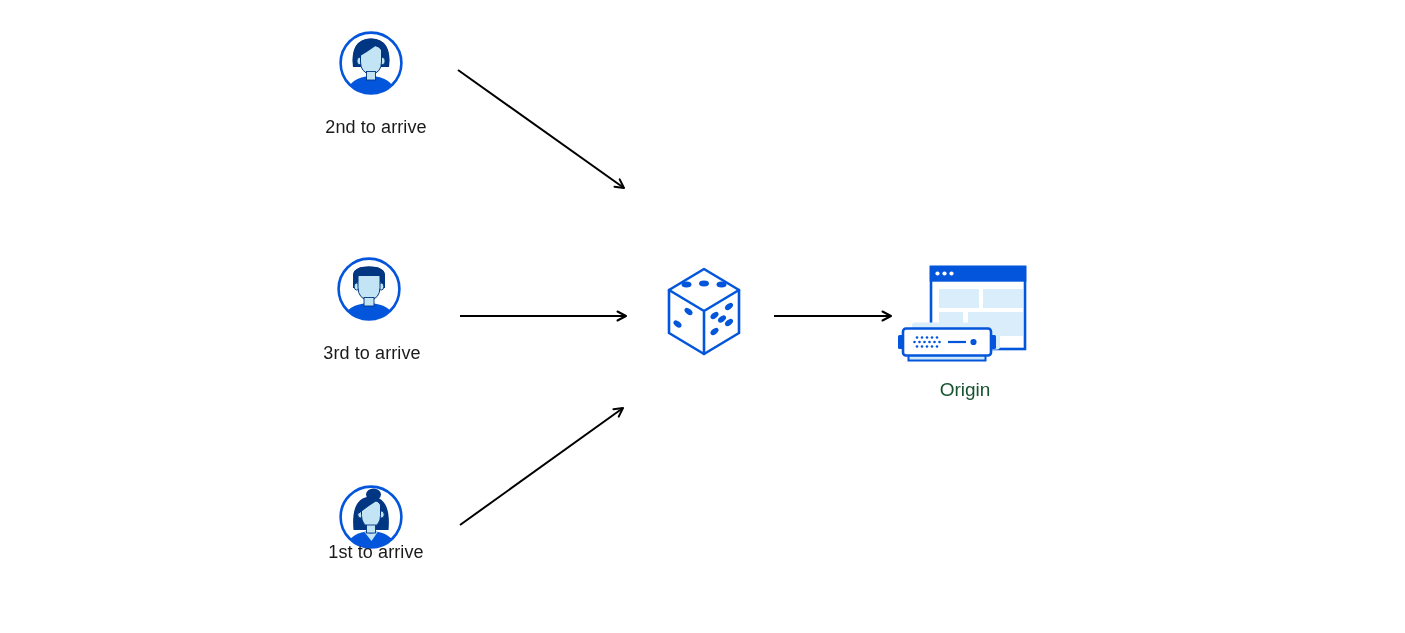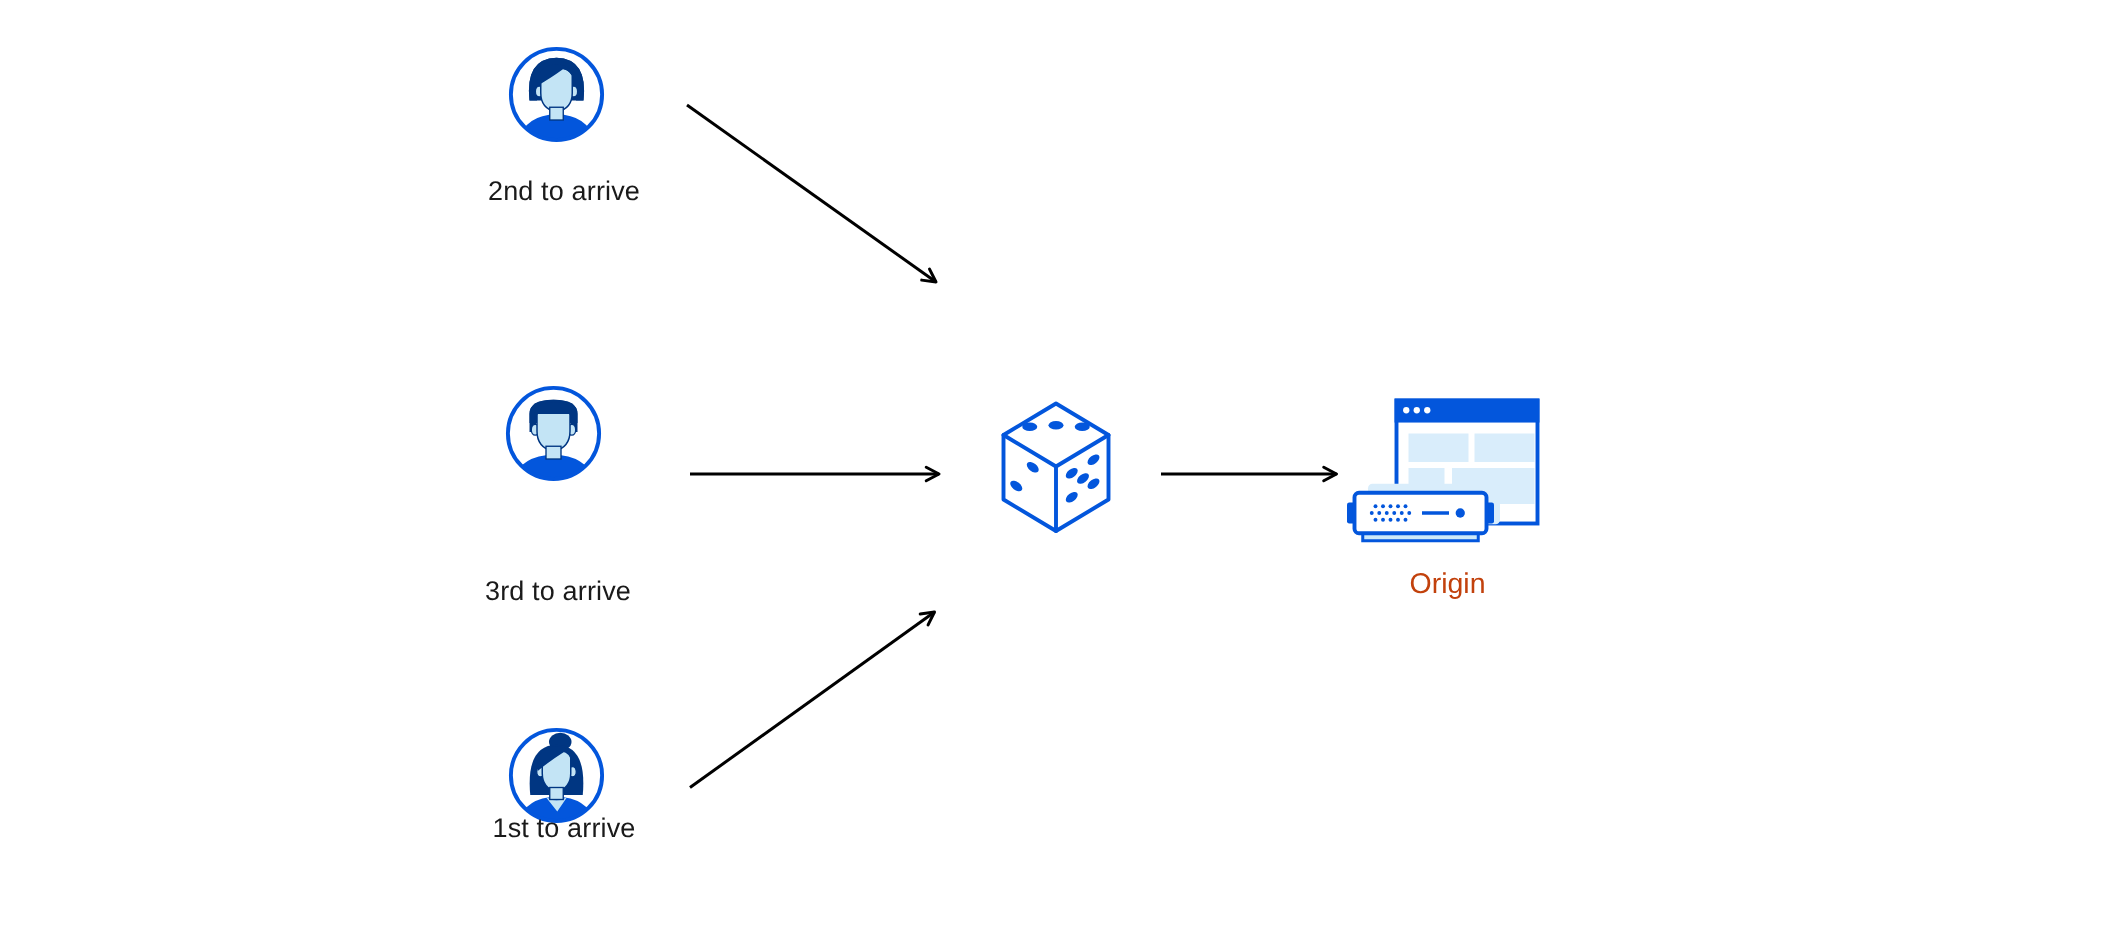--- a/index.html
+++ b/index.html
@@ -21,21 +21,21 @@
     font-size: 18px;
     color: #1a1a1a;
     letter-spacing: 0.1px;
     line-height: 1.2;
   }
   .origin-label {
     position: absolute;
     width: 140px;
     text-align: center;
     font-size: 19px;
-    color: #c2410c;
+    color: #14532d;
     line-height: 1.2;
   }
   svg { display: block; }
   .arrow-layer {
     position: absolute;
     left: 0; top: 0;
     width: 1405px; height: 633px;
     pointer-events: none;
   }
 </style>
@@ -93,21 +93,21 @@
         <ellipse cx="20.8" cy="30.5" rx="2.6" ry="3.6" fill="#C3E4F5" stroke="#003682" stroke-width="0.9"></ellipse>
         <ellipse cx="45.2" cy="30.5" rx="2.6" ry="3.6" fill="#C3E4F5" stroke="#003682" stroke-width="0.9"></ellipse>
         <path d="M22,19.5 L44,19.5 L44,31.5 Q44,42.5 33,45 Q22,42.5 22,31.5 Z" fill="#C3E4F5" stroke="#003682" stroke-width="1"></path>
         <path d="M20,24 Q19.5,12 33,12 Q46.5,12 46,24 L43.5,20 L22.5,20 Z" fill="#003682"></path>
         <path d="M5,67 Q9,48 33,47 Q57,48 61,67 Z" fill="#0356DC"></path>
         <rect x="28" y="41.5" width="10" height="8.5" fill="#C3E4F5" stroke="#003682" stroke-width="0.9"></rect>
       </g>
       <circle cx="33" cy="33" r="30.4" fill="none" stroke="#0356DC" stroke-width="2.6"></circle>
     </svg>
   </div>
-  <div class="node-label" style="left:297px; top:343px;margin-top:41px;">3rd to arrive</div>
+  <div class="node-label" style="left:297px; top:343px;">3rd to arrive</div>
 
   <div class="abs" style="left:338px; top:484px;">
     <svg width="66" height="66" viewBox="0 0 66 66">
       <defs>
           <clipPath id="avclip3">
             <circle cx="33" cy="33" r="30.4"></circle>
           </clipPath>
         </defs>
       <circle cx="33" cy="33" r="30.4" fill="#ffffff"></circle>
       <g clip-path="url(#avclip3)">

